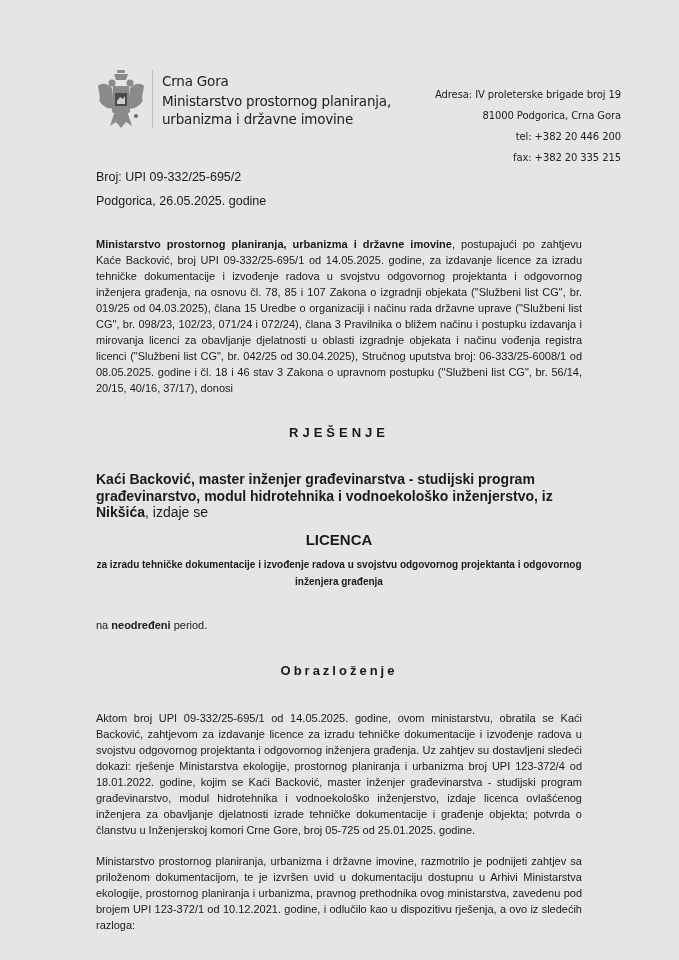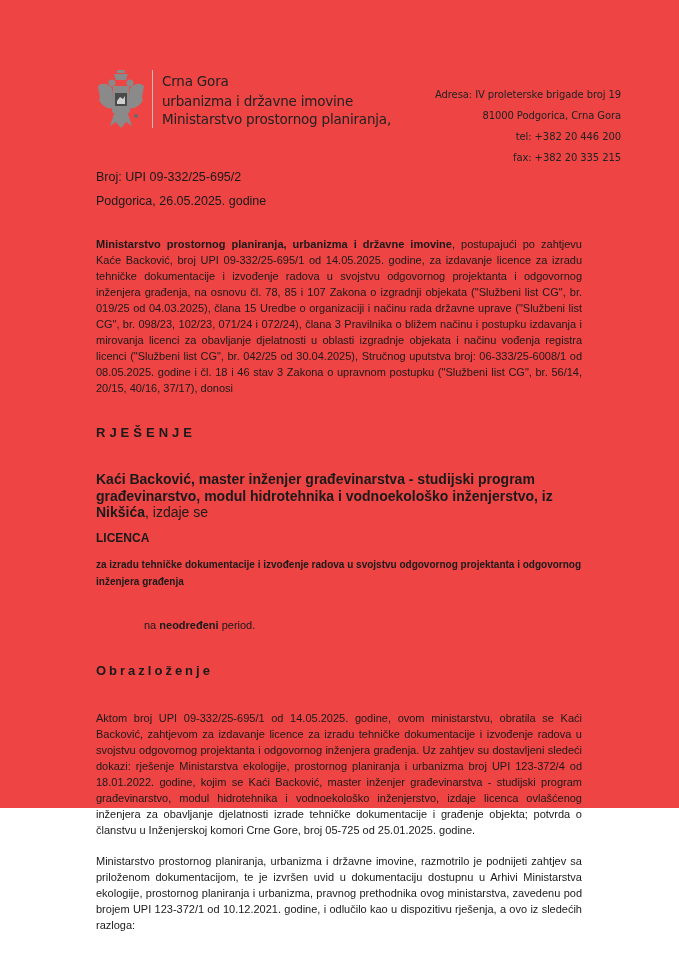--- a/index.html
+++ b/index.html
@@ -1,35 +1,35 @@
 <!DOCTYPE html>
 <html><head>
 <meta charset="utf-8">
 <style>
   html, body { margin: 0; padding: 0; background: #ffffff; }
   body { width: 679px; height: 960px; position: relative; overflow: hidden; color: #1a1a1a; }
-  .page { position: absolute; left: 0; top: 0; width: 679px; height: 808px; background: #ef4444; }
+  .page { position: absolute; left: 0; top: 0; width: 679px; height: 960px; background: #e5e5e5; }
 
   .crest { position: absolute; left: 96px; top: 68px; width: 50px; height: 62px; }
   .vsep { position: absolute; left: 152px; top: 70px; width: 1px; height: 58px; background: #bdbdbd; }
   .head-left { position: absolute; left: 162px; top: 72px; font-family: "DejaVu Sans", sans-serif; font-size: 13.5px; line-height: 18px; color: #222; letter-spacing: -0.2px; }
   .head-left .l1 { margin-bottom: 2px; }
 
   .head-right { position: absolute; right: 58px; top: 84px; text-align: right; font-family: "DejaVu Sans", sans-serif; font-size: 10px; color: #222; line-height: 21px; letter-spacing: -0.1px; }
 
   .meta { position: absolute; left: 96px; top: 165px; font-family: "Liberation Sans", sans-serif; font-size: 12.5px; line-height: 24px; color: #1a1a1a; }
 
   .para { position: absolute; left: 96px; width: 486px; font-family: "Liberation Sans", sans-serif; font-size: 11px; line-height: 16px; text-align: justify; color: #1a1a1a; }
   .p1 { top: 236px; }
-  .heading { position: absolute; left: 96px; width: 486px; text-align: left; font-family: "Liberation Sans", sans-serif; font-weight: bold; color: #1a1a1a; }
+  .heading { position: absolute; left: 96px; width: 486px; text-align: center; font-family: "Liberation Sans", sans-serif; font-weight: bold; color: #1a1a1a; }
   .h-rjesenje { top: 425px; font-size: 13px; letter-spacing: 4px; }
   .p-name { top: 471px; font-size: 14px; line-height: 16.5px; text-align: left; }
-  .h-licenca { top: 531px; font-size: 12px; }
+  .h-licenca { top: 531px; font-size: 15px; }
   .licenca-sub { top: 556px; font-size: 10px; line-height: 17px; }
-  .p-period { top: 617px; margin-left: 48px; }
+  .p-period { top: 617px; }
   .h-obraz { top: 663px; font-size: 13px; letter-spacing: 3px; }
   .p2 { top: 710px; }
   .p3 { top: 853px; }
   b { font-weight: bold; }
 </style>
 </head>
 <body>
 
 <div class="page">
 
@@ -50,22 +50,22 @@
       <path d="M18 46 L14 58 L20 54 L25 60 L30 54 L36 58 L32 46 Z"></path>
     </g>
     <rect x="19" y="25" width="12" height="13" fill="#4a4a4a"></rect>
     <path d="M21 33 L24 29 L27 31 L29 28 L29 36 L21 36 Z" fill="#cfcfcf"></path>
     <circle cx="40" cy="48" r="2" fill="#6a6a6a"></circle>
   </svg>
   <div class="vsep"></div>
 
   <div class="head-left">
     <div class="l1">Crna Gora</div>
+    <div>Ministarstvo prostornog planiranja,</div>
     <div>urbanizma i državne imovine</div>
-    <div>Ministarstvo prostornog planiranja,</div>
   </div>
 
   <div class="head-right">
     <div>Adresa: IV proleterske brigade broj 19</div>
     <div>81000 Podgorica, Crna Gora</div>
     <div>tel: +382 20 446 200</div>
     <div>fax: +382 20 335 215</div>
   </div>
 
   <div class="meta">

